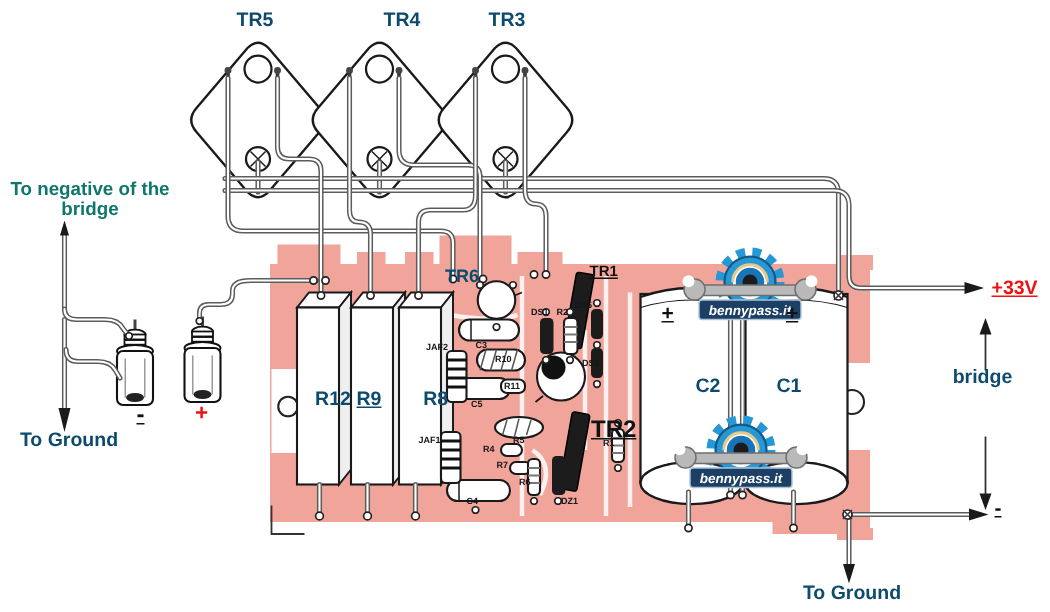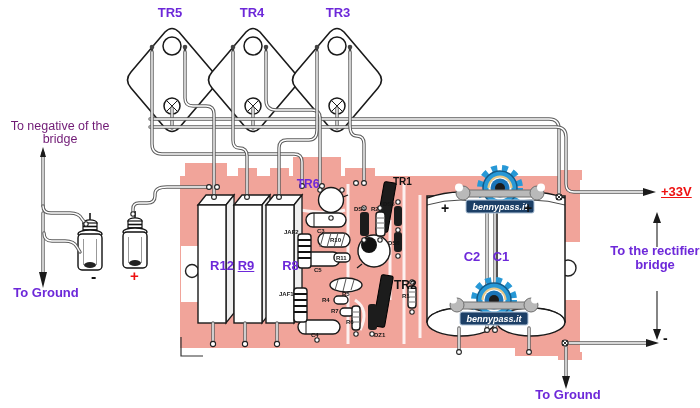--- a/index.html
+++ b/index.html
@@ -1,24 +1,24 @@
 <!DOCTYPE html>
 <html><head>
 <meta charset="utf-8">
 <style>
   html,body{margin:0;padding:0;background:#fff;}
   .stage{position:relative;width:700px;height:408px;background:#ffffff;overflow:hidden;
          font-family:"Liberation Sans",sans-serif;}
   .stage svg{position:absolute;left:0;top:0;}
   .lbl{position:absolute;white-space:nowrap;line-height:1.05;}
   .ctr{transform:translateX(-50%);text-align:center;}
-  .blue{color:#6d28d9;font-weight:bold;font-size:13px;}
-  .blue-sm{color:#701a75;font-weight:normal;font-size:12.5px;}
+  .blue{color:#0c4a6e;font-weight:bold;font-size:13px;}
+  .blue-sm{color:#0f766e;font-weight:bold;font-size:12.5px;}
   .red{color:#ee1111;font-weight:bold;font-size:13px;}
-  .blk{color:#111;font-weight:bold;}
+  .blk{color:#111;font-weight:bold;text-decoration:underline;}
   .tiny{position:absolute;font-weight:bold;font-size:6px;line-height:6px;color:#161616;white-space:nowrap;}
   .wo{fill:none;stroke:#5c5c5c;stroke-width:3.4;stroke-linecap:round;}
   .wc{fill:none;stroke:#ffffff;stroke-width:1.4;stroke-linecap:round;}
   .pad{fill:#fff;stroke:#222;stroke-width:1.1;}
   .body-outline{fill:#fff;stroke:#1a1a1a;stroke-width:1.4;}
 </style>
 </head>
 <body>
 
 <div class="stage">
@@ -316,48 +316,47 @@
     <polygon points="646,339 646,347 659,343"></polygon>
     <polygon points="562,376 570,376 566,389"></polygon>
     <line x1="657" y1="222" x2="657" y2="247" stroke="#333" stroke-width="1.2"></line>
     <polygon points="653,223 661,223 657,212"></polygon>
     <line x1="657" y1="291" x2="657" y2="330" stroke="#333" stroke-width="1.2"></line>
     <polygon points="653,329 661,329 657,340"></polygon>
   </g>
 </svg>
 
 <div class="lbl blue ctr" style="left:170px;top:6px;">TR5</div>
-<div class="lbl blue ctr" style="left:252px;top:6px;">TR4</div>
+<div class="lbl blue ctr" style="left:268px;top:6px;">TR4</div>
 <div class="lbl blue ctr" style="left:338px;top:6px;">TR3</div>
 
 <div class="lbl blue-sm ctr" style="left:60px;top:120px;">
   <div>To negative of the</div>
   <div>bridge</div>
 </div>
 <div class="lbl blue ctr" style="left:46px;top:286px;">To Ground</div>
 
 <div class="lbl blk" style="left:91px;top:269px;font-size:16px;">-</div>
 <div class="lbl red" style="left:130px;top:268px;font-size:15px;">+</div>
 
 <div class="lbl blue ctr" style="left:222px;top:259px;">R12</div>
 <div class="lbl blue ctr" style="left:246px;top:259px;text-decoration:underline;">R9</div>
 <div class="lbl blue ctr" style="left:279px;top:259px;padding-left:23px;">R8</div>
 
 <div class="lbl blue ctr" style="left:308px;top:178px;font-size:12px;">TR6</div>
 <div class="lbl blk" style="left:393px;top:177px;font-size:10px;">TR1</div>
-<div class="lbl blk" style="left:394px;top:279px;font-size:12px;">TR2</div>
+<div class="lbl blk" style="left:394px;top:279px;font-size:16px;">TR2</div>
 
 <div class="lbl blue ctr" style="left:472px;top:250px;">C2</div>
-<div class="lbl blue ctr" style="left:501px;top:250px;">C1</div>
+<div class="lbl blue ctr" style="left:526px;top:250px;">C1</div>
 <div class="lbl blk" style="left:441px;top:201px;font-size:14px;">+</div>
 <div class="lbl blk" style="left:524px;top:201px;font-size:14px;">+</div>
 
 <div class="lbl red" style="left:661px;top:185px;text-decoration:underline;">+33V</div>
 <div class="lbl blue ctr" style="left:655px;top:244px;">
-  <div>To the rectifier</div>
   <div>bridge</div>
 </div>
 <div class="lbl blk" style="left:663px;top:331px;font-size:14px;">-</div>
 <div class="lbl blue ctr" style="left:568px;top:388px;">To Ground</div>
 
 <div class="tiny" style="left:354px;top:206px;">DS1</div>
 <div class="tiny" style="left:371px;top:206px;">R2</div>
 <div class="tiny" style="left:383px;top:201px;">DS5</div>
 <div class="tiny" style="left:388px;top:240px;">DS6</div>
 <div class="tiny" style="left:402px;top:293px;">R1</div>

